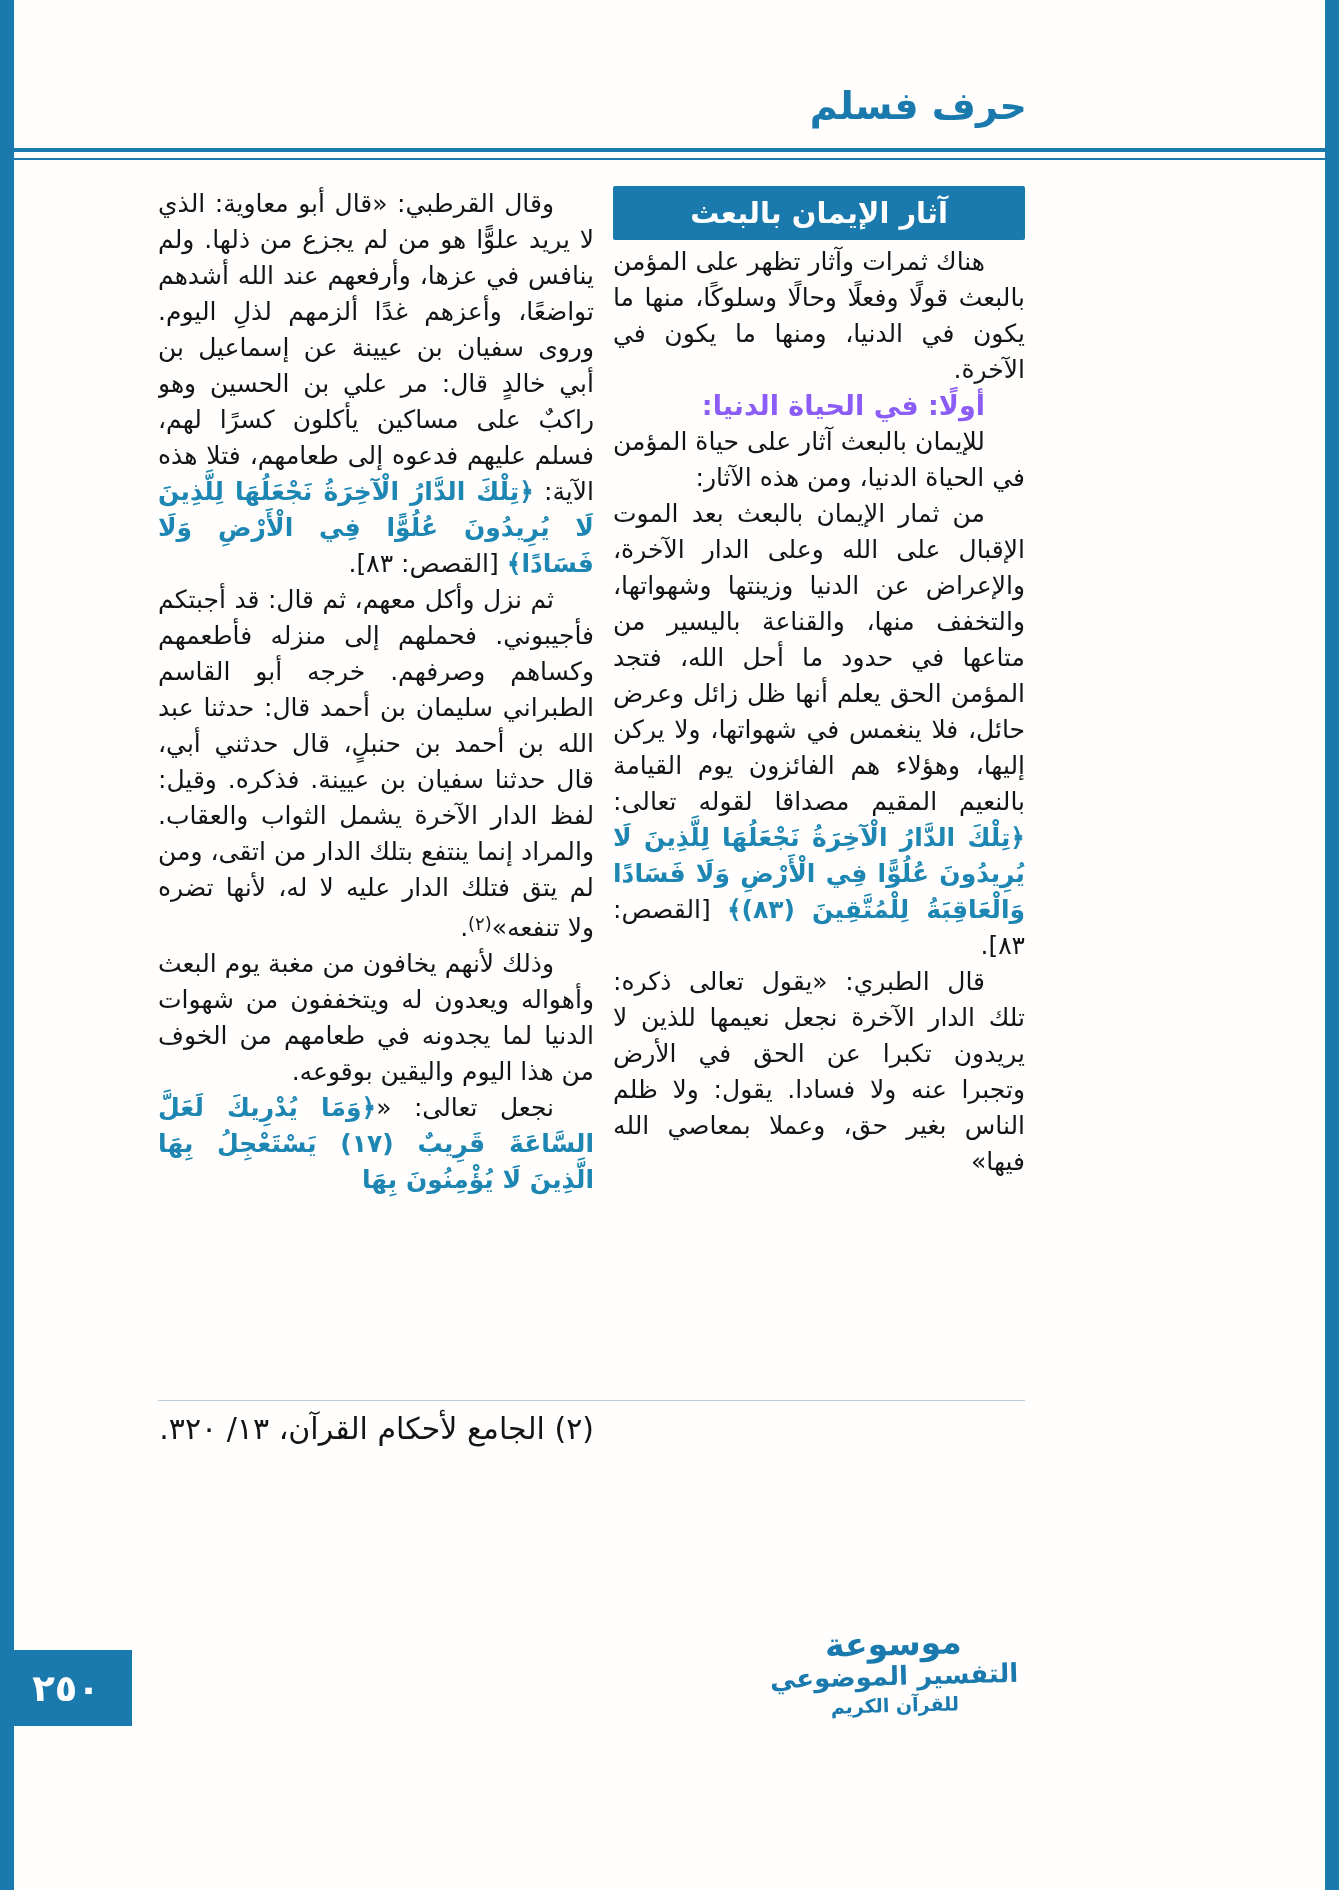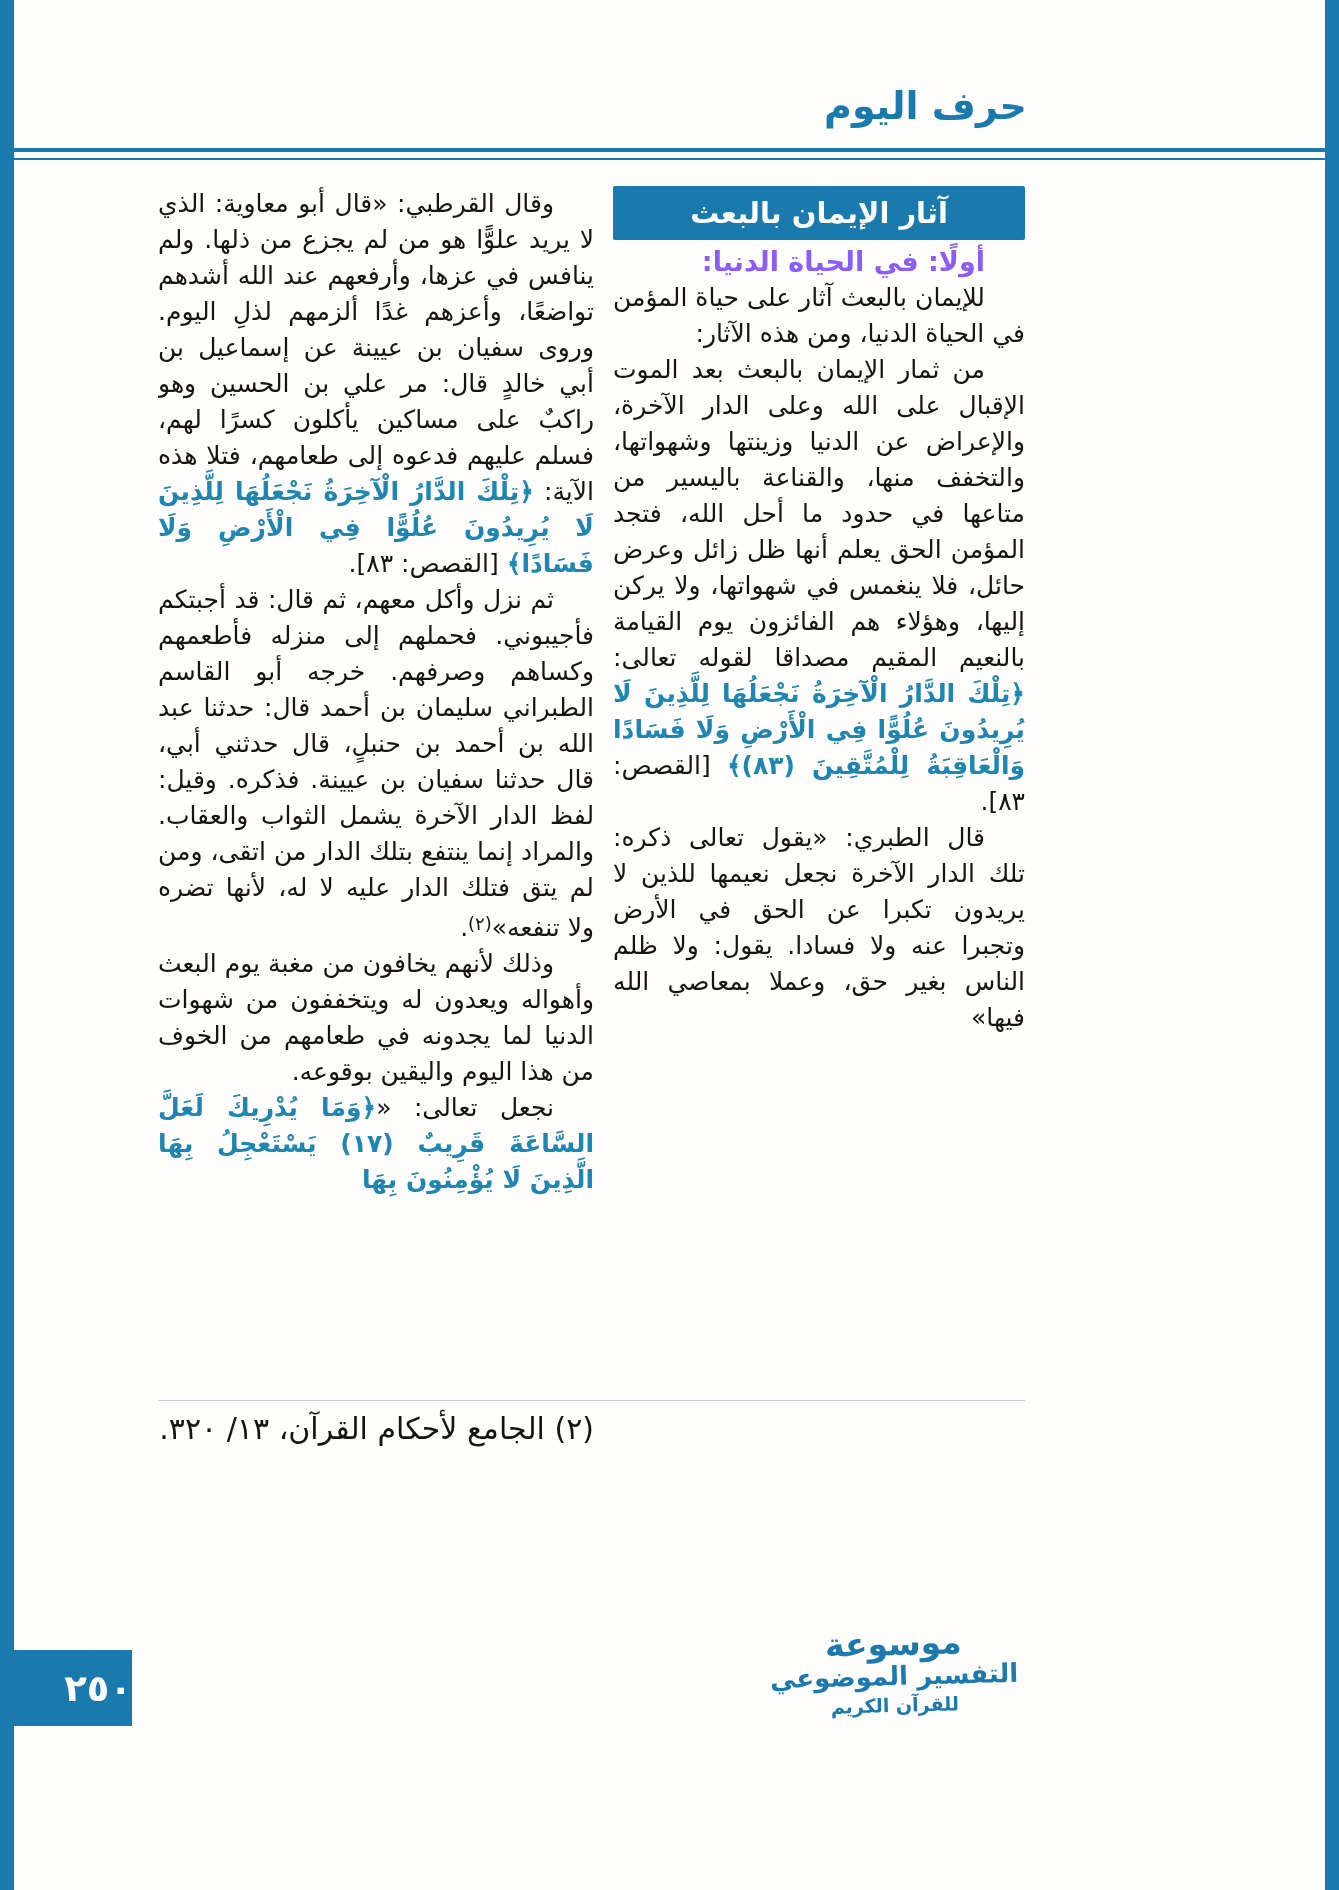--- a/index.html
+++ b/index.html
@@ -64,40 +64,41 @@
     text-align:center; color:#1a7aad;
     transform:rotate(-1.5deg);
     line-height:0.98;
   }
   .emblem .l1 { font-size:33px; font-weight:bold; }
   .emblem .l2 { font-size:26px; font-weight:bold; margin-top:4px; }
   .emblem .l3 { font-size:19px; font-weight:bold; margin-top:6px; }
   .page-num-badge {
     position:absolute; left:0; top:1650px; width:132px; height:76px;
     background:#1a7aad; color:#ffffff;
-    display:flex; align-items:center; 
+    display:flex; align-items:center; justify-content:center;
     font-size:37px; font-weight:bold;
   }
 </style>
 </head>
 <body>
 
 <div class="page">
 
   <div class="side-bar left"></div>
   <div class="side-bar right"></div>
 
-  <div class="chapter-title">حرف اليوم</div>
+  <div class="chapter-title">حرف فسلم</div>
   <div class="rule-thick"></div>
   <div class="rule-thin"></div>
 
   <section class="col col-right">
     <div class="section-banner">
       <span>آثار الإيمان بالبعث</span>
     </div>
+    <p>هناك ثمرات وآثار تظهر على المؤمن بالبعث قولًا وفعلًا وحالًا وسلوكًا، منها ما يكون في الدنيا، ومنها ما يكون في الآخرة.</p>
     <p class="subhead">أولًا: في الحياة الدنيا:</p>
     <p>للإيمان بالبعث آثار على حياة المؤمن في الحياة الدنيا، ومن هذه الآثار:</p>
     <p><span>من ثمار الإيمان بالبعث بعد الموت الإقبال على الله وعلى الدار الآخرة، والإعراض عن الدنيا وزينتها وشهواتها، والتخفف منها، والقناعة باليسير من متاعها في حدود ما أحل الله، فتجد المؤمن الحق يعلم أنها ظل زائل وعرض حائل، فلا ينغمس في شهواتها، ولا يركن إليها، وهؤلاء هم الفائزون يوم القيامة بالنعيم المقيم مصداقا لقوله تعالى: </span><span class="quran">﴿تِلْكَ الدَّارُ الْآخِرَةُ نَجْعَلُهَا لِلَّذِينَ لَا يُرِيدُونَ عُلُوًّا فِي الْأَرْضِ وَلَا فَسَادًا وَالْعَاقِبَةُ لِلْمُتَّقِينَ (٨٣)﴾</span><span> [القصص: ٨٣].</span></p>
     <p><span>قال الطبري: «يقول تعالى ذكره: تلك الدار الآخرة نجعل نعيمها للذين لا يريدون تكبرا عن الحق في الأرض وتجبرا عنه ولا فسادا. يقول: ولا ظلم الناس بغير حق، وعملا بمعاصي الله فيها»</span></p>
   </section>
 
   <section class="col col-left">
     <p><span>وقال القرطبي: «قال أبو معاوية: الذي لا يريد علوًّا هو من لم يجزع من ذلها. ولم ينافس في عزها، وأرفعهم عند الله أشدهم تواضعًا، وأعزهم غدًا ألزمهم لذلِ اليوم. وروى سفيان بن عيينة عن إسماعيل بن أبي خالدٍ قال: مر علي بن الحسين وهو راكبٌ على مساكين يأكلون كسرًا لهم، فسلم عليهم فدعوه إلى طعامهم، فتلا هذه الآية: </span><span class="quran">﴿تِلْكَ الدَّارُ الْآخِرَةُ نَجْعَلُهَا لِلَّذِينَ لَا يُرِيدُونَ عُلُوًّا فِي الْأَرْضِ وَلَا فَسَادًا﴾</span><span> [القصص: ٨٣].</span></p>
     <p><span>ثم نزل وأكل معهم، ثم قال: قد أجبتكم فأجيبوني. فحملهم إلى منزله فأطعمهم وكساهم وصرفهم. خرجه أبو القاسم الطبراني سليمان بن أحمد قال: حدثنا عبد الله بن أحمد بن حنبلٍ، قال حدثني أبي، قال حدثنا سفيان بن عيينة. فذكره. وقيل: لفظ الدار الآخرة يشمل الثواب والعقاب. والمراد إنما ينتفع بتلك الدار من اتقى، ومن لم يتق فتلك الدار عليه لا له، لأنها تضره ولا تنفعه»</span><span class="fnref">(٢)</span><span>.</span></p>
     <p>وذلك لأنهم يخافون من مغبة يوم البعث وأهواله ويعدون له ويتخففون من شهوات الدنيا لما يجدونه في طعامهم من الخوف من هذا اليوم واليقين بوقوعه.</p>

